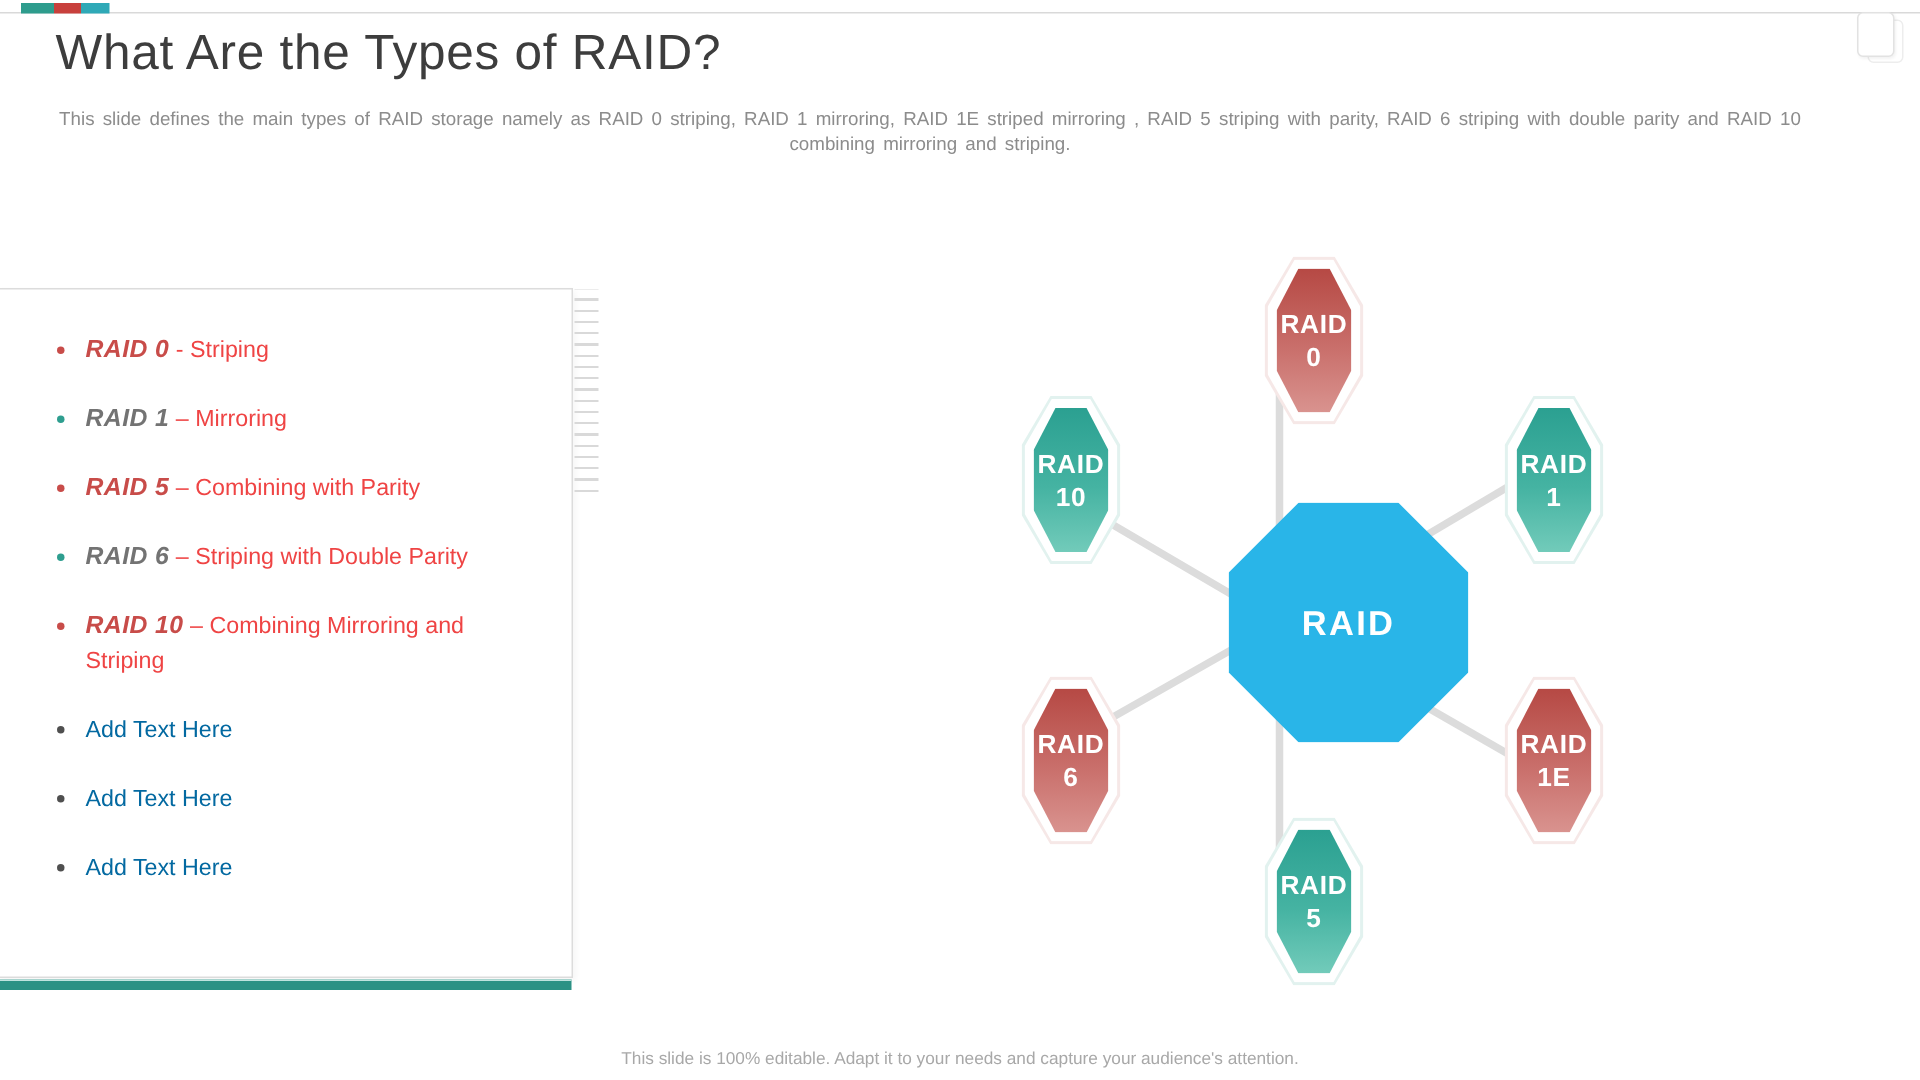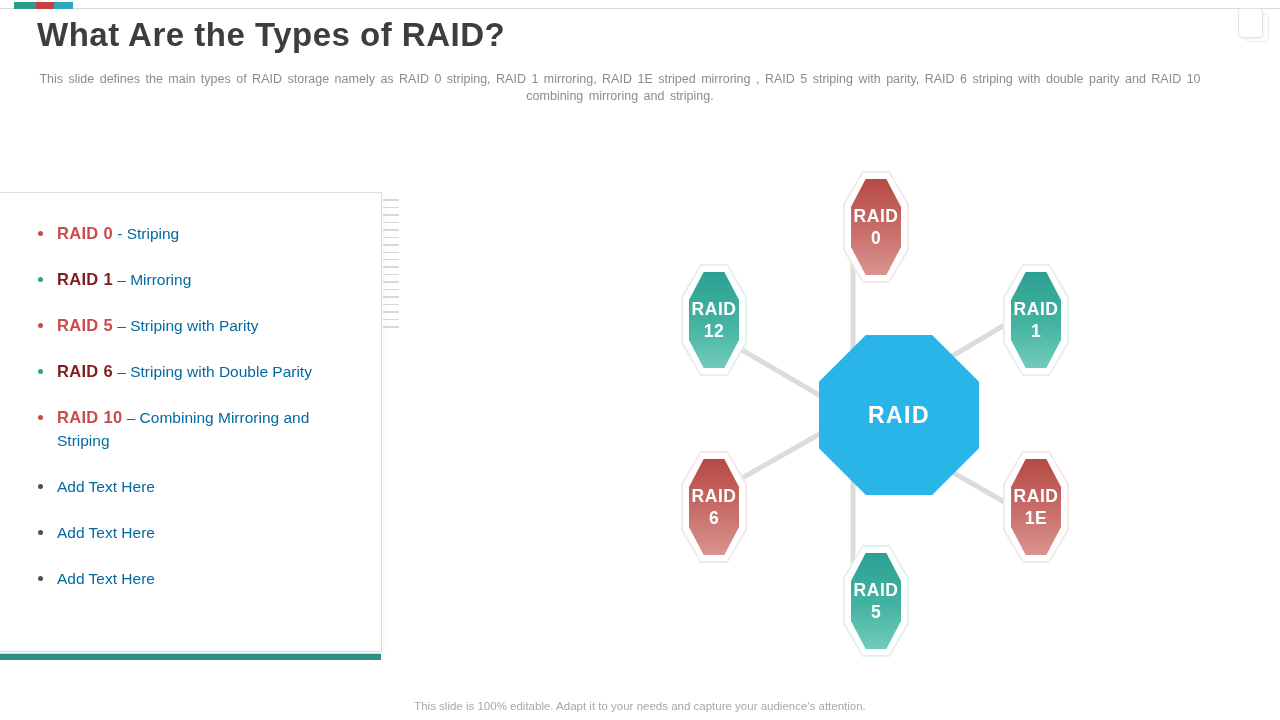--- a/index.html
+++ b/index.html
@@ -14,38 +14,38 @@
   
   .top-rule { position:absolute; left:0; top:8px; width:1280px; height:1px; background:#d9d9d9; }
   .top-bar { position:absolute; left:14px; top:2px; height:7px; display:flex; }
   .top-bar .seg1 { width:22px; background:#2e9c8d; }
   .top-bar .seg2 { width:18px; background:#c8403c; }
   .top-bar .seg3 { width:19px; background:#2fa9b7; }
   .pages-icon { position:absolute; right:8px; top:8px; width:34px; height:38px; }
   .pages-icon .back { position:absolute; left:7px; top:5px; width:24px; height:29px; background:#fff; border:1px solid #ededed; border-radius:4px; }
   .pages-icon .front { position:absolute; left:0; top:0; width:25px; height:30px; background:#fff; border:1px solid #e2e2e2; border-radius:4px; box-shadow:1px 1px 2px rgba(0,0,0,0.05); }
 
-  .title { position:absolute; left:37px; top:16px; font-size:33px; font-weight:700; color:#3d3d3d; letter-spacing:0.5px; }
+  .title { position:absolute; left:37px; top:16px; font-size:33px; font-weight:400; color:#3d3d3d; letter-spacing:0.5px; }
   .subtitle { position:absolute; left:37px; top:71px; width:1166px; font-size:12.5px; line-height:16.5px; color:#8c8c8c; word-spacing:2px;text-align:center; }
 
   
   .panel { position:absolute; left:-2px; top:192px; width:384px; height:460px; background:#fff; border:1px solid #dcdcdc; box-shadow:2px 2px 4px rgba(0,0,0,0.04); }
   .panel-bar { position:absolute; left:0; top:653px; width:381px; height:7px; background:#2b9184; border-top:1px solid #bfe3de; }
   .ladder { position:absolute; left:383px; top:193px; width:16px; height:141px;
             background:repeating-linear-gradient(to bottom, transparent 0 6px, #d9d9d9 6px 7.5px); }
 
   .raid-list { position:absolute; left:38px; top:222px; list-style:none; width:300px; }
   .raid-list li { position:relative; padding-left:19px; margin-bottom:23px; font-size:15.5px; line-height:23px; color:#4f4f4f; max-width:285px; }
   .bullet { position:absolute; left:0; top:9px; width:5px; height:5px; border-radius:50%; background:#4f4f4f; }
-  .li-label { font-weight:bold; font-size:16.5px; letter-spacing:0.3px; }
+  .li-label { font-weight:bold; font-size:16.5px; letter-spacing:0.3px;font-style:italic; }
   li[data-color="red"] .li-label { color:#c84c49; }
   li[data-color="red"] .bullet { background:#c84c49; }
-  li[data-color="teal"] .li-label { color:#7f1d1d; }
+  li[data-color="teal"] .li-label { color:#737373; }
   li[data-color="teal"] .bullet { background:#2e9e8f; }
-  .li-text { color:#0369a1; }
+  .li-text { color:#ef4444; }
   li[data-color="gray"] .li-text { color:#0369a1; }
 
   
   .diagram { position:absolute; left:600px; top:150px; width:510px; height:540px; }
   .connectors { position:absolute; left:0; top:0; }
   .oct { clip-path:polygon(29.29% 0%, 70.71% 0%, 100% 29.29%, 100% 70.71%, 70.71% 100%, 29.29% 100%, 0% 70.71%, 0% 29.29%);margin-left:46px; }
   .node { position:absolute; width:112px; height:112px; }
   .node .ring  { position:absolute; inset:0; }
   .node .white { position:absolute; inset:2px; background:#fff; }
   .node .fill  { position:absolute; inset:8px; display:flex; flex-direction:column; align-items:center; justify-content:center;
@@ -94,21 +94,21 @@
     <span class="li-text">- Striping</span>
   </li>
   <li data-color="teal">
     <span class="bullet"></span>
     <span class="li-label">RAID 1</span>
     <span class="li-text">– Mirroring</span>
   </li>
   <li data-color="red">
     <span class="bullet"></span>
     <span class="li-label">RAID 5</span>
-    <span class="li-text">– Striping with Parity</span>
+    <span class="li-text">– Combining with Parity</span>
   </li>
   <li data-color="teal">
     <span class="bullet"></span>
     <span class="li-label">RAID 6</span>
     <span class="li-text">– Striping with Double Parity</span>
   </li>
   <li data-color="red">
     <span class="bullet"></span>
     <span class="li-label">RAID 10</span>
     <span class="li-text">– Combining Mirroring and Striping</span>
@@ -183,21 +183,21 @@
       <span>RAID</span>
       <span>6</span>
     </div>
   </div>
 
   <div class="node n5" data-color="teal">
     <div class="ring oct"></div>
     <div class="white oct"></div>
     <div class="fill oct">
       <span>RAID</span>
-      <span>12</span>
+      <span>10</span>
     </div>
   </div>
 
   <div class="center-node oct">
     <span>RAID</span>
   </div>
 </div>
 
 <div class="footer">This slide is 100% editable. Adapt it to your needs and capture your audience's attention.</div>
 

